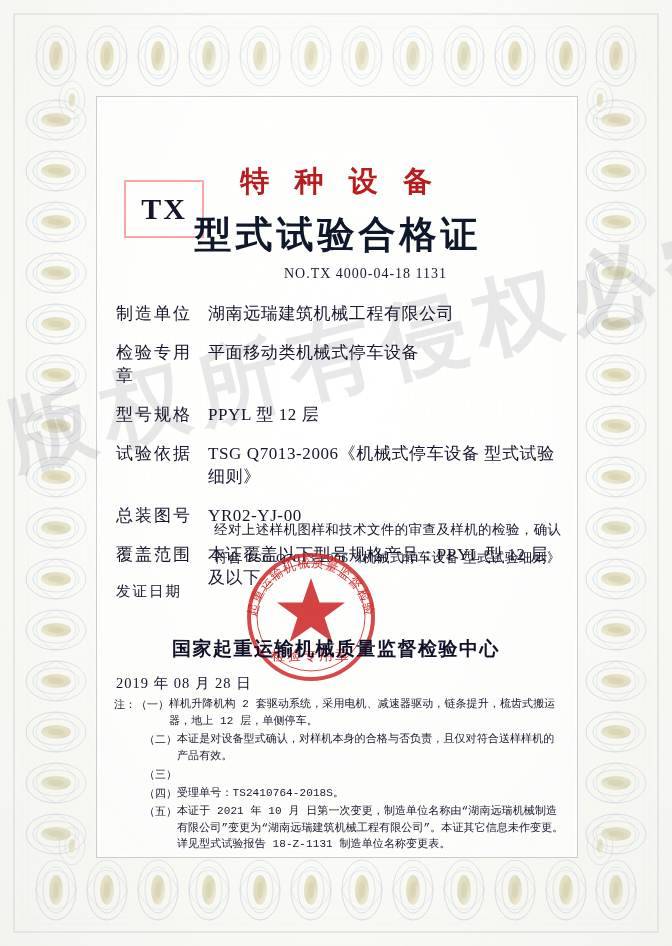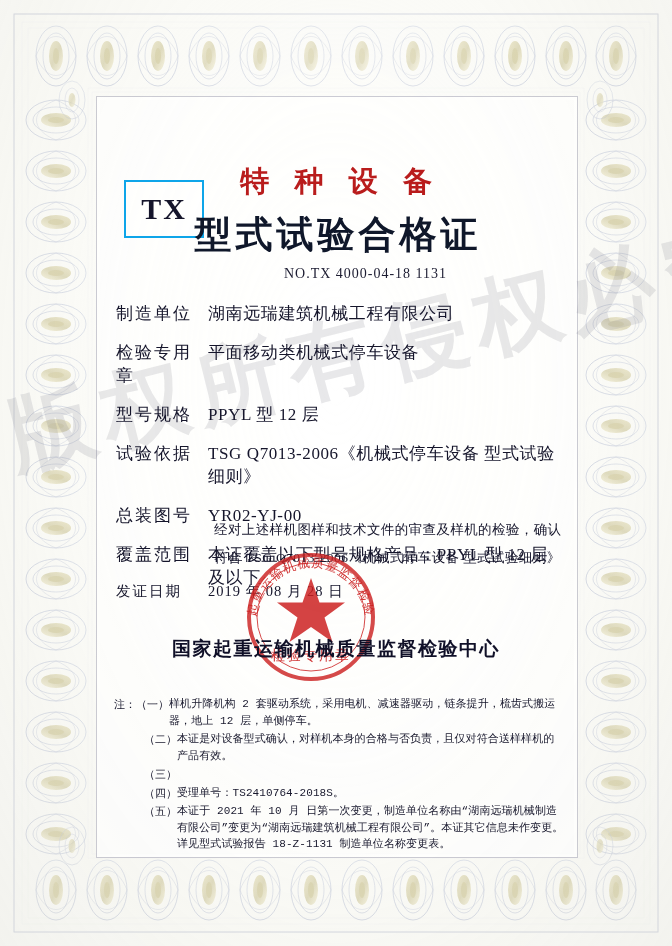--- a/index.html
+++ b/index.html
@@ -73,21 +73,21 @@
     left: 96px; top: 96px;
     width: 480px; height: 760px;
   }
 
   .tx-box {
     position: absolute;
     left: 28px;
     top: 84px;
     width: 76px;
     height: 54px;
-    border: 2px solid #0ea5e9;
+    border: 2px solid #fca5a5;
     display: flex;
     align-items: center;
     justify-content: center;
     font-family: "Liberation Serif", serif;
     font-size: 30px;
     font-weight: bold;
     letter-spacing: 2px;
     color: #15152b;
     background: rgba(255,255,255,0.4);
   }
@@ -159,20 +159,21 @@
 
   .issue-row {
     position: absolute;
     left: 20px;
     top: 486px;
     width: 446px;
     font-size: 14.5px;
     color: #15152b;
     display: flex;
     align-items: baseline;
+    flex-direction: column;
   }
   .issue-row .field-label { width: 92px; flex: 0 0 92px; letter-spacing: 2px; }
   .issue-date { letter-spacing: 1px; }
 
   .issuer {
     position: absolute;
     left: 0;
     top: 540px;
     width: 480px;
     text-align: center;

